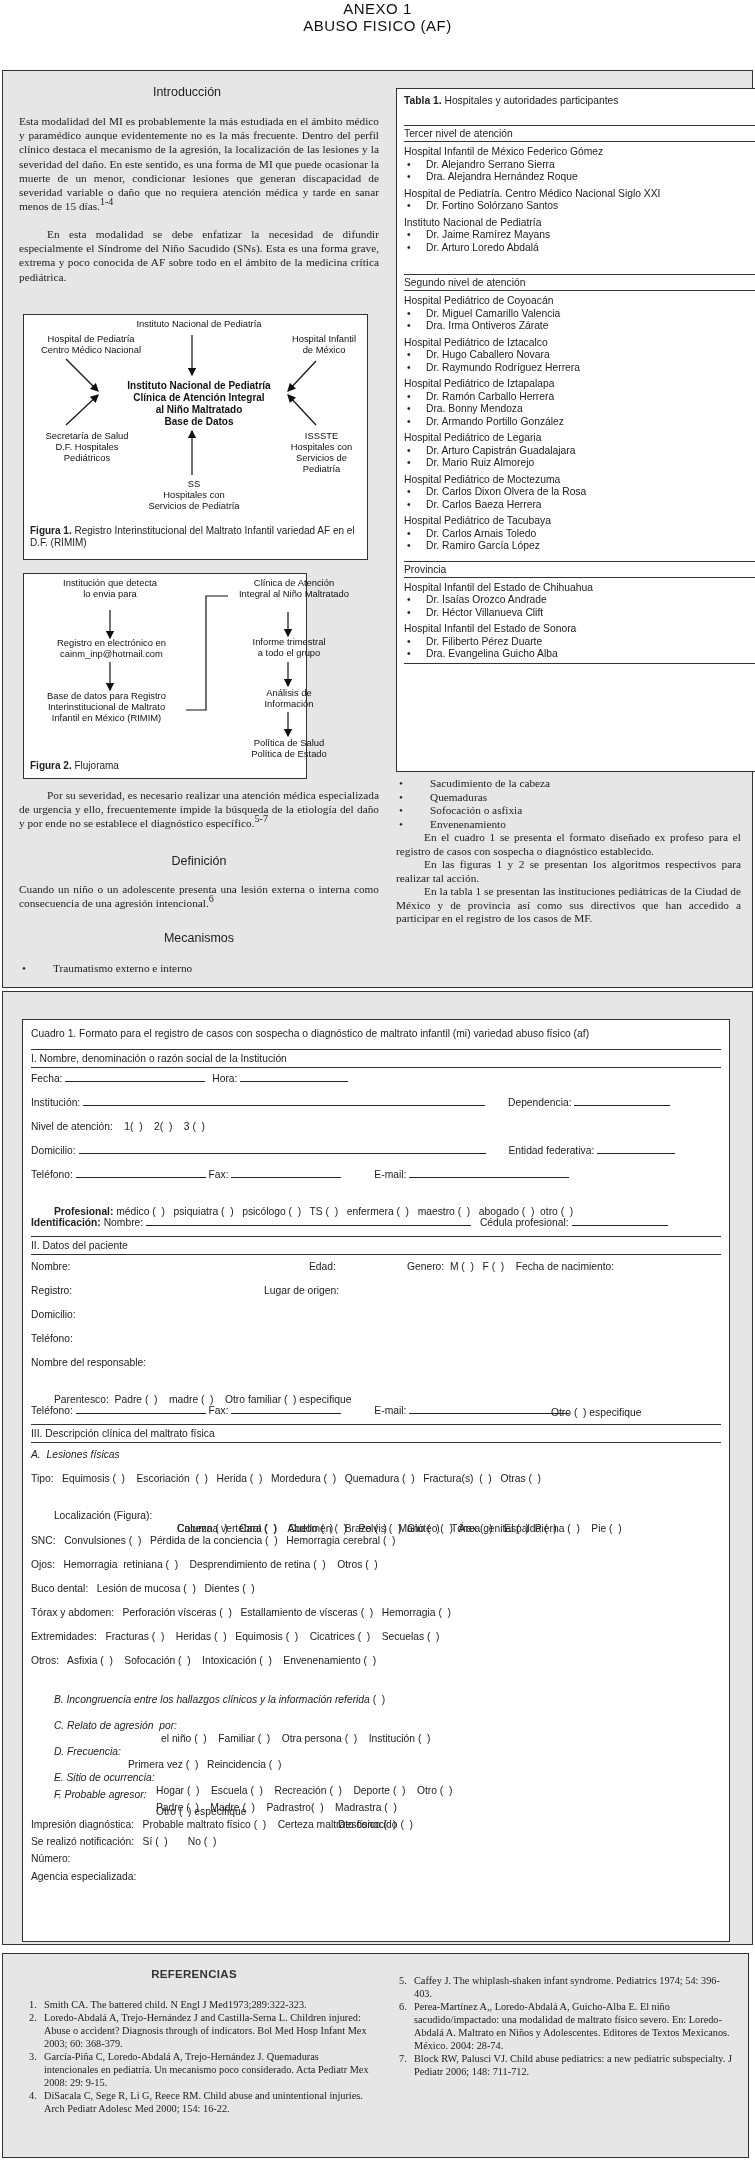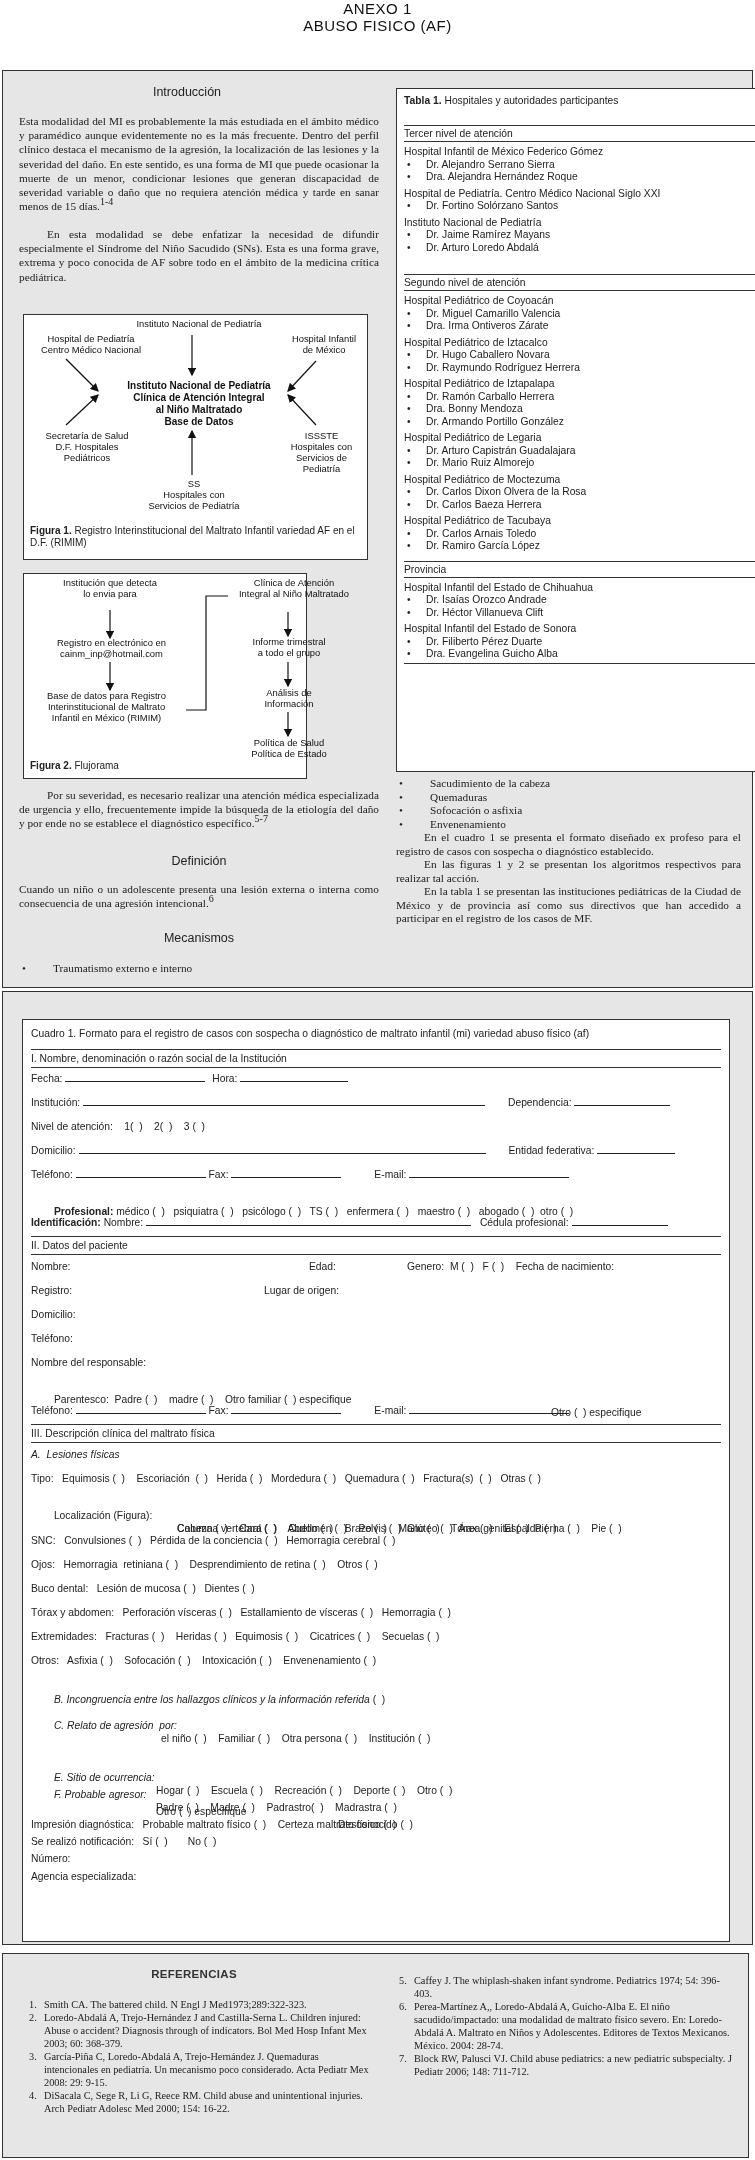--- a/index.html
+++ b/index.html
@@ -289,20 +289,24 @@
       <div class="row" style="top:586px;white-space:pre">Tórax y abdomen:   Perforación vísceras (  )   Estallamiento de vísceras (  )   Hemorragia (  )</div>
       <div class="row" style="top:610px;white-space:pre">Extremidades:   Fracturas (  )    Heridas (  )   Equimosis (  )    Cicatrices (  )    Secuelas (  )</div>
       <div class="row" style="top:634px;white-space:pre">Otros:   Asfixia (  )    Sofocación (  )    Intoxicación (  )    Envenenamiento (  )</div>
       <div class="row" style="top:660px;white-space:pre">
         <span class="it">B. Incongruencia entre los hallazgos clínicos y la información referida</span><span> (  )</span>
       </div>
       <div class="row" style="top:686px;white-space:pre">
         <span class="it">C. Relato de agresión  por:</span>
         <span class="abs" style="left:130px">el niño (  )    Familiar (  )    Otra persona (  )    Institución (  )</span>
       </div>
+      <div class="row" style="top:712px;white-space:pre">
+        <span class="it">D. Frecuencia:</span>
+        <span class="abs" style="left:97px">Primera vez (  )   Reincidencia (  )</span>
+      </div>
       <div class="row" style="top:738px;white-space:pre">
         <span class="it">E. Sitio de ocurrencia:</span>
         <span class="abs" style="left:125px">Hogar (  )    Escuela (  )    Recreación (  )    Deporte (  )    Otro (  )</span>
       </div>
       <div class="row" style="top:755px;white-space:pre">
         <span class="it">F. Probable agresor:</span>
         <span class="abs" style="left:125px">Padre (  )    Madre (  )    Padrastro(  )    Madrastra (  )</span>
       </div>
       <div class="row" style="top:772px;white-space:pre">
         <span class="abs" style="left:125px">Otro (  ) especifique</span>

